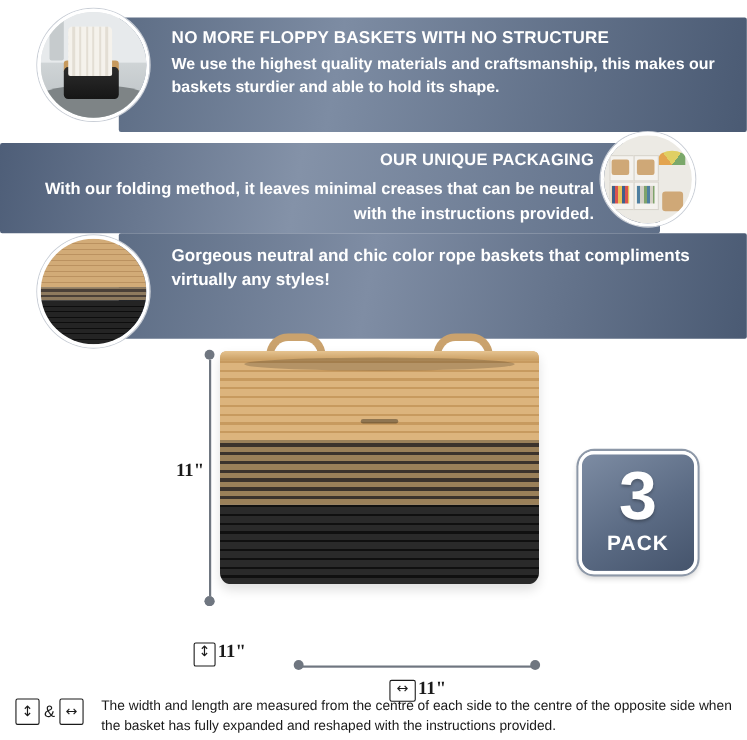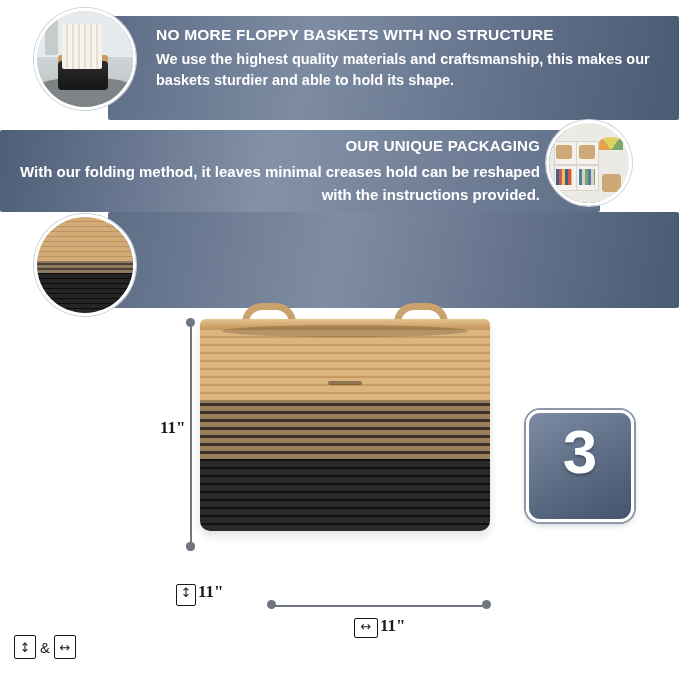--- a/index.html
+++ b/index.html
@@ -300,40 +300,41 @@
     <div class="lamp"></div>
     <div class="basketnat"></div>
     <div class="basketblk"></div>
     <div class="blanket"></div>
   </div>
 </div>
 
 <div class="band" id="band2">
   <div class="band-bar">
     <p class="band-title">OUR UNIQUE PACKAGING</p>
-    <p class="band-body">With our folding method, it leaves minimal creases hold can be reshaped with the instructions provided.</p>
+    <p class="band-body">With our folding method, it leaves minimal creases that can be neutral with the instructions provided.</p>
   </div>
 </div>
 <div class="thumb" id="thumb2">
   <div class="scene">
     <div class="shelf cube-a"></div>
     <div class="shelf cube-b"></div>
     <div class="shelf cube-c"></div>
     <div class="shelf cube-d"></div>
     <div class="bsk bsk1"></div>
     <div class="bsk bsk2"></div>
     <div class="books"></div>
     <div class="books2"></div>
     <div class="rainbow"></div>
     <div class="toy"></div>
   </div>
 </div>
 
 <div class="band" id="band3">
   <div class="band-bar">
+    <p class="band-body">Gorgeous neutral and chic color rope baskets that compliments virtually any styles!</p>
   </div>
 </div>
 <div class="thumb" id="thumb3">
   <div class="nat"></div>
   <div class="mid"></div>
   <div class="blk"></div>
 </div>
 
 <div id="product">
   <div class="basket-handle-l"></div>
@@ -358,21 +359,23 @@
 
 <div class="dim-dot" style="left:186px; top:542px;"></div>
 <div class="dim-dot" style="left:267px; top:600px;"></div>
 <div class="dim-dot" style="left:482px; top:600px;"></div>
 <div class="dim-line-h" style="left:272px; top:605px; width:212px;"></div>
 <div class="boxed-arrow" style="left:354px; top:618px; width:22px; height:18px;">↔</div>
 <div class="dim-label" style="left:380px; top:616px;">11"</div>
 
 <div id="pack-badge">
   <div class="num">3</div>
+  <div class="word">PACK</div>
 </div>
 
 <div id="footer">
   <div class="ico-row">
     <div class="ico-box">↕</div>
     <span class="amp">&amp;</span>
     <div class="ico-box">↔</div>
   </div>
+  <div class="note">The width and length are measured from the centre of each side to the centre of the opposite side when the basket has fully expanded and reshaped with the instructions provided.</div>
 </div>
 
 </body></html>

